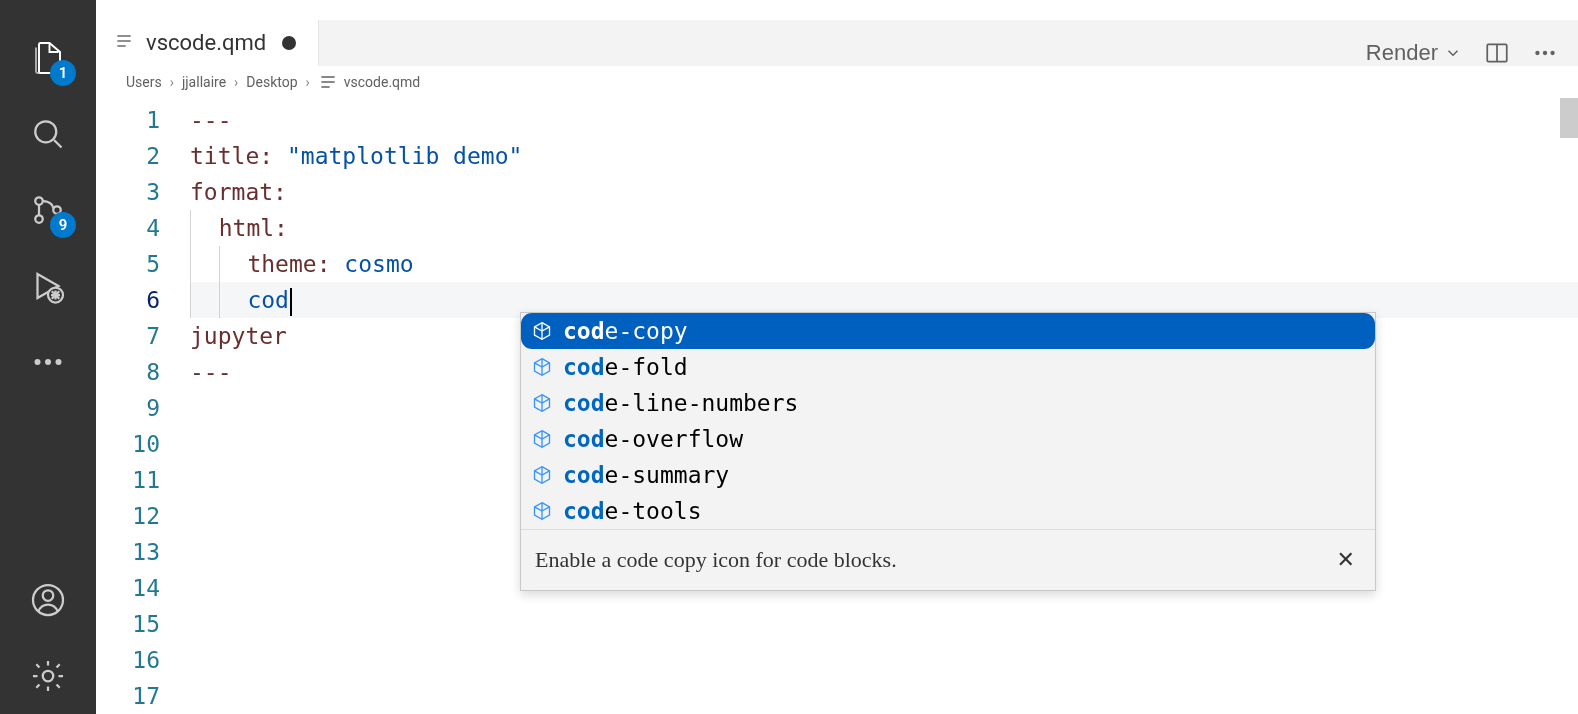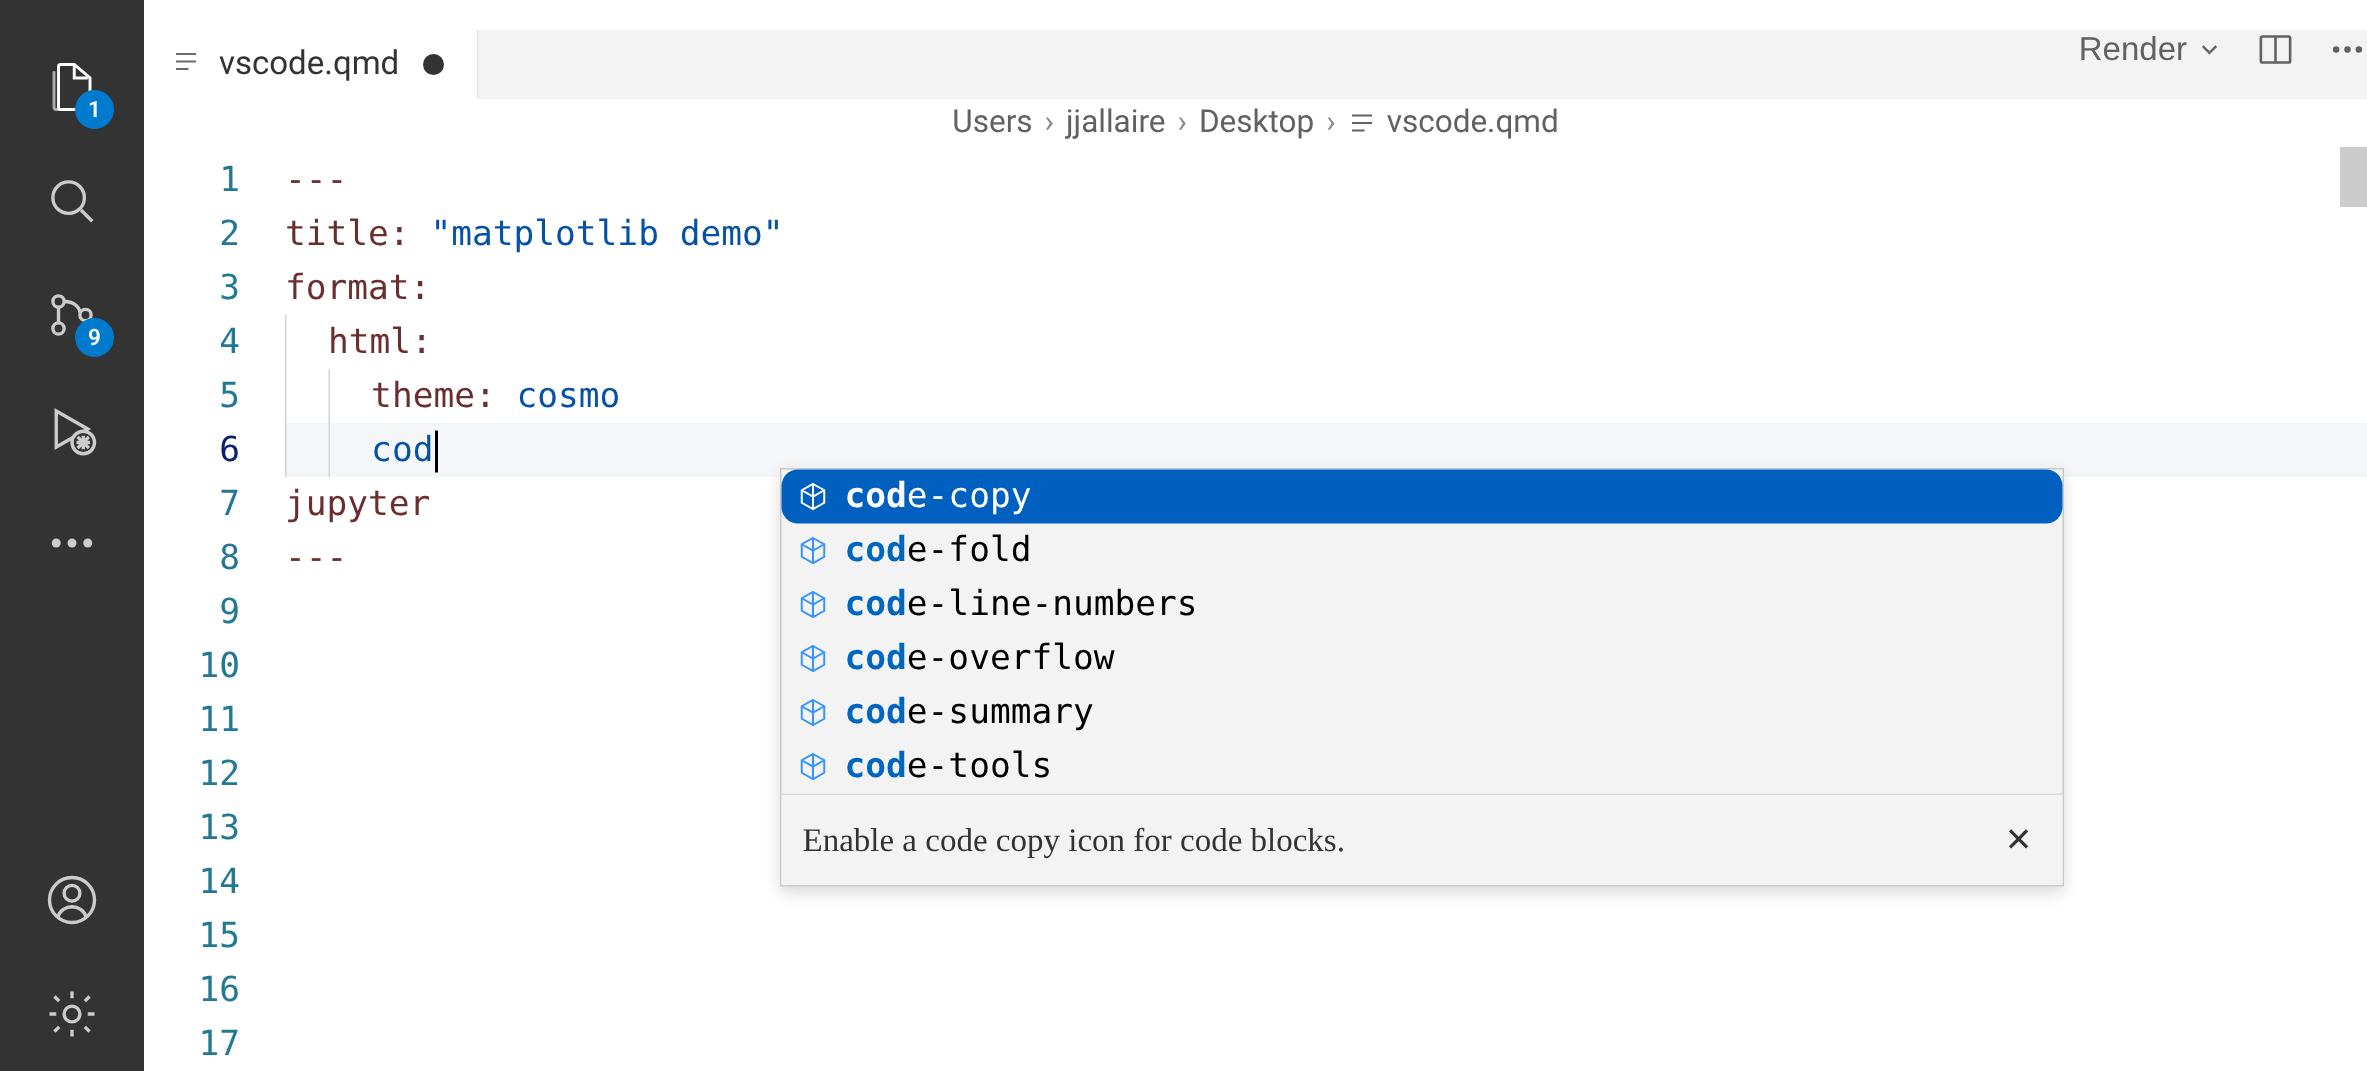--- a/index.html
+++ b/index.html
@@ -75,22 +75,23 @@
   .tab-dirty {
     width: 14px;
     height: 14px;
     background: #333;
     border-radius: 50%;
     margin-left: 4px;
   }
   .tab-actions {
     margin-left: auto;
     display: flex;
-    align-items: flex-start;
+    align-items: flex-end;
     gap: 22px;
+    padding-right: 20px;
   }
   .render-btn {
     display: flex;
     align-items: center;
     gap: 6px;
     font-size: 22px;
     color: #616161;
     background: transparent;
     border: none;
     cursor: pointer;
@@ -104,24 +105,23 @@
     align-items: center;
   }
   .icon-btn svg { width: 26px; height: 26px; }
 
   .breadcrumbs {
     height: 40px;
     display: flex;
     align-items: center;
     gap: 8px;
     padding: 0 30px;
-    font-size: 21px;
+    font-size: 14px;
     color: #616161;
     border-bottom: 0;
-    justify-content: center;
   }
   .crumb-sep { color: #888; }
   .crumb-item { display: flex; align-items: center; gap: 6px; }
 
   .editor {
     flex: 1;
     display: flex;
     font-family: "SF Mono", Menlo, Consolas, monospace;
     font-size: 23px;
     line-height: 36px;

